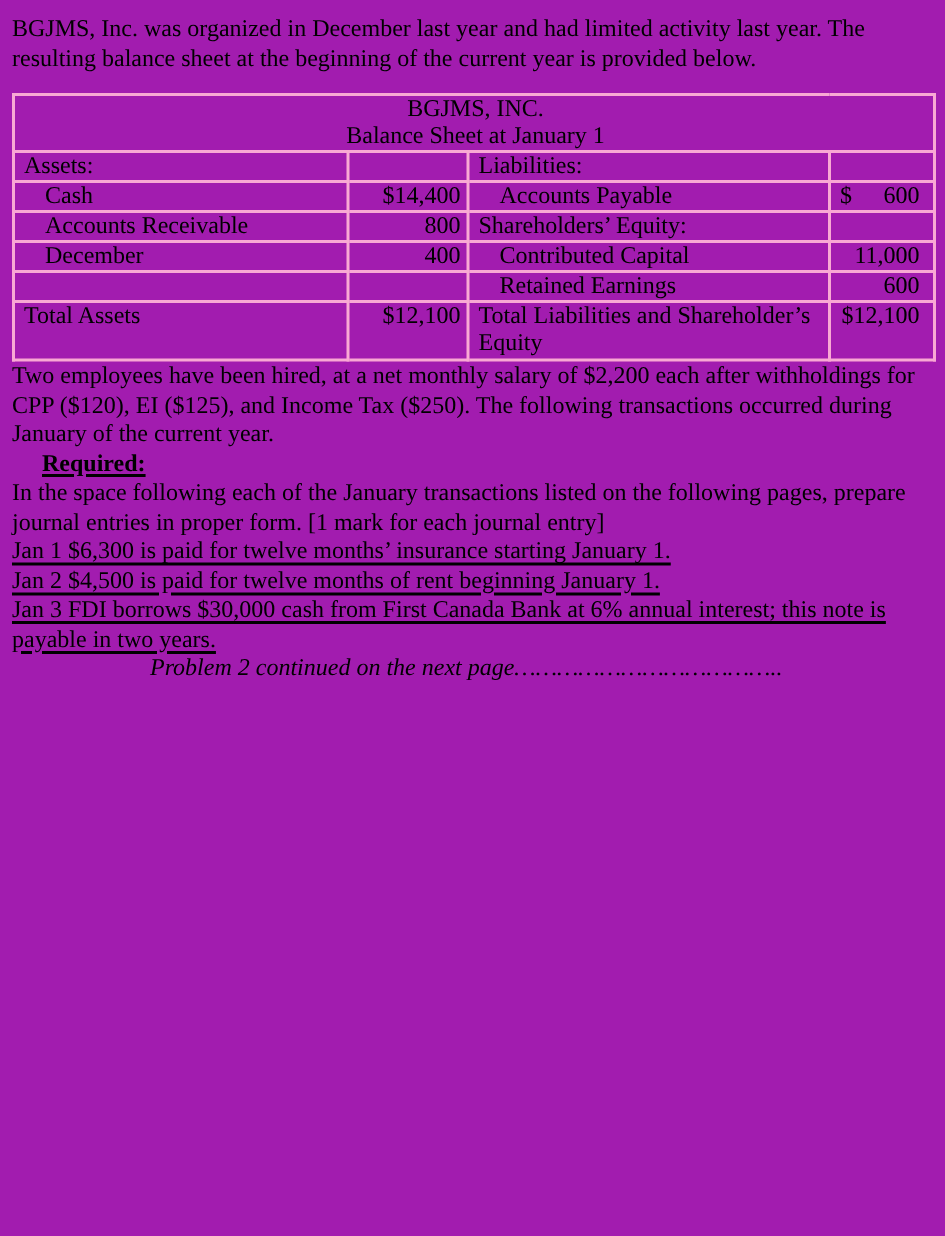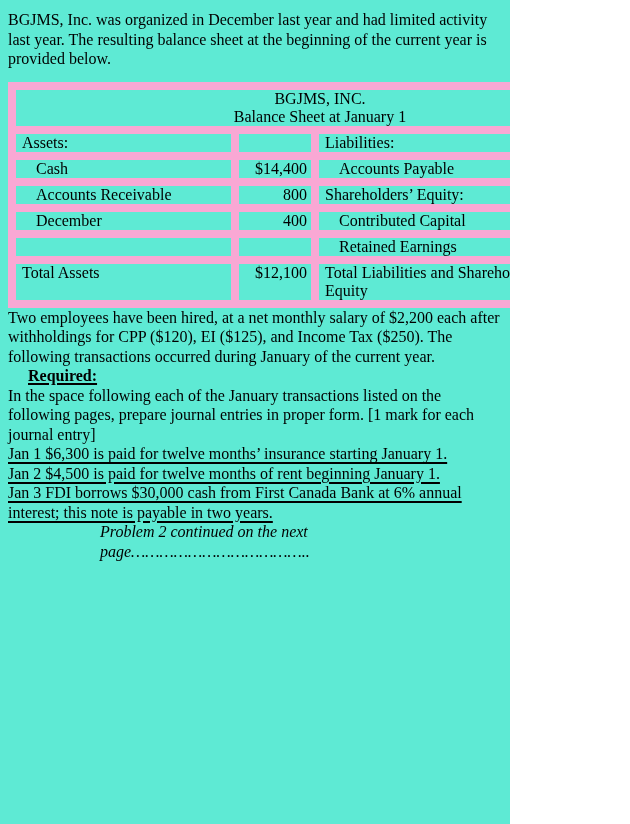--- a/index.html
+++ b/index.html
@@ -1,39 +1,39 @@
 <!DOCTYPE html>
 <html><head>
 <meta charset="utf-8">
 <style>
   * { margin: 0; padding: 0; box-sizing: border-box; }
   html, body { background: #ffffff; }
   .page {
     position: relative;
-    width: 510px;
+    width: 630px;
     height: 824px;
-    background: #5eead4;
+    background: #a21caf;
     color: #000000;
     font-family: "Liberation Serif", "DejaVu Serif", serif;
     font-size: 16px;
     line-height: 19.5px;
     padding: 10px 8px 0 8px;
     overflow: hidden;
   }
   p.body-text { margin: 0; }
 
   
   table.bs {
     border-collapse: collapse;
     table-layout: fixed;
     width: 614px;
     margin-top: 13px;
   }
   table.bs td {
-    border: 8px solid #f9a8d4;
+    border: 2px solid #f9a8d4;
     vertical-align: top;
     line-height: 18px;
     padding: 0 4px 0 6px;
     overflow: hidden;
   }
   td.bs-title-cell { text-align: center; padding: 1px 0; }
   td.label          { padding-left: 6px; }
   td.label.indent   { padding-left: 20px; }
   td.val            { text-align: right; padding-right: 5px; }
   td.val.col4       { padding-right: 9px; }

